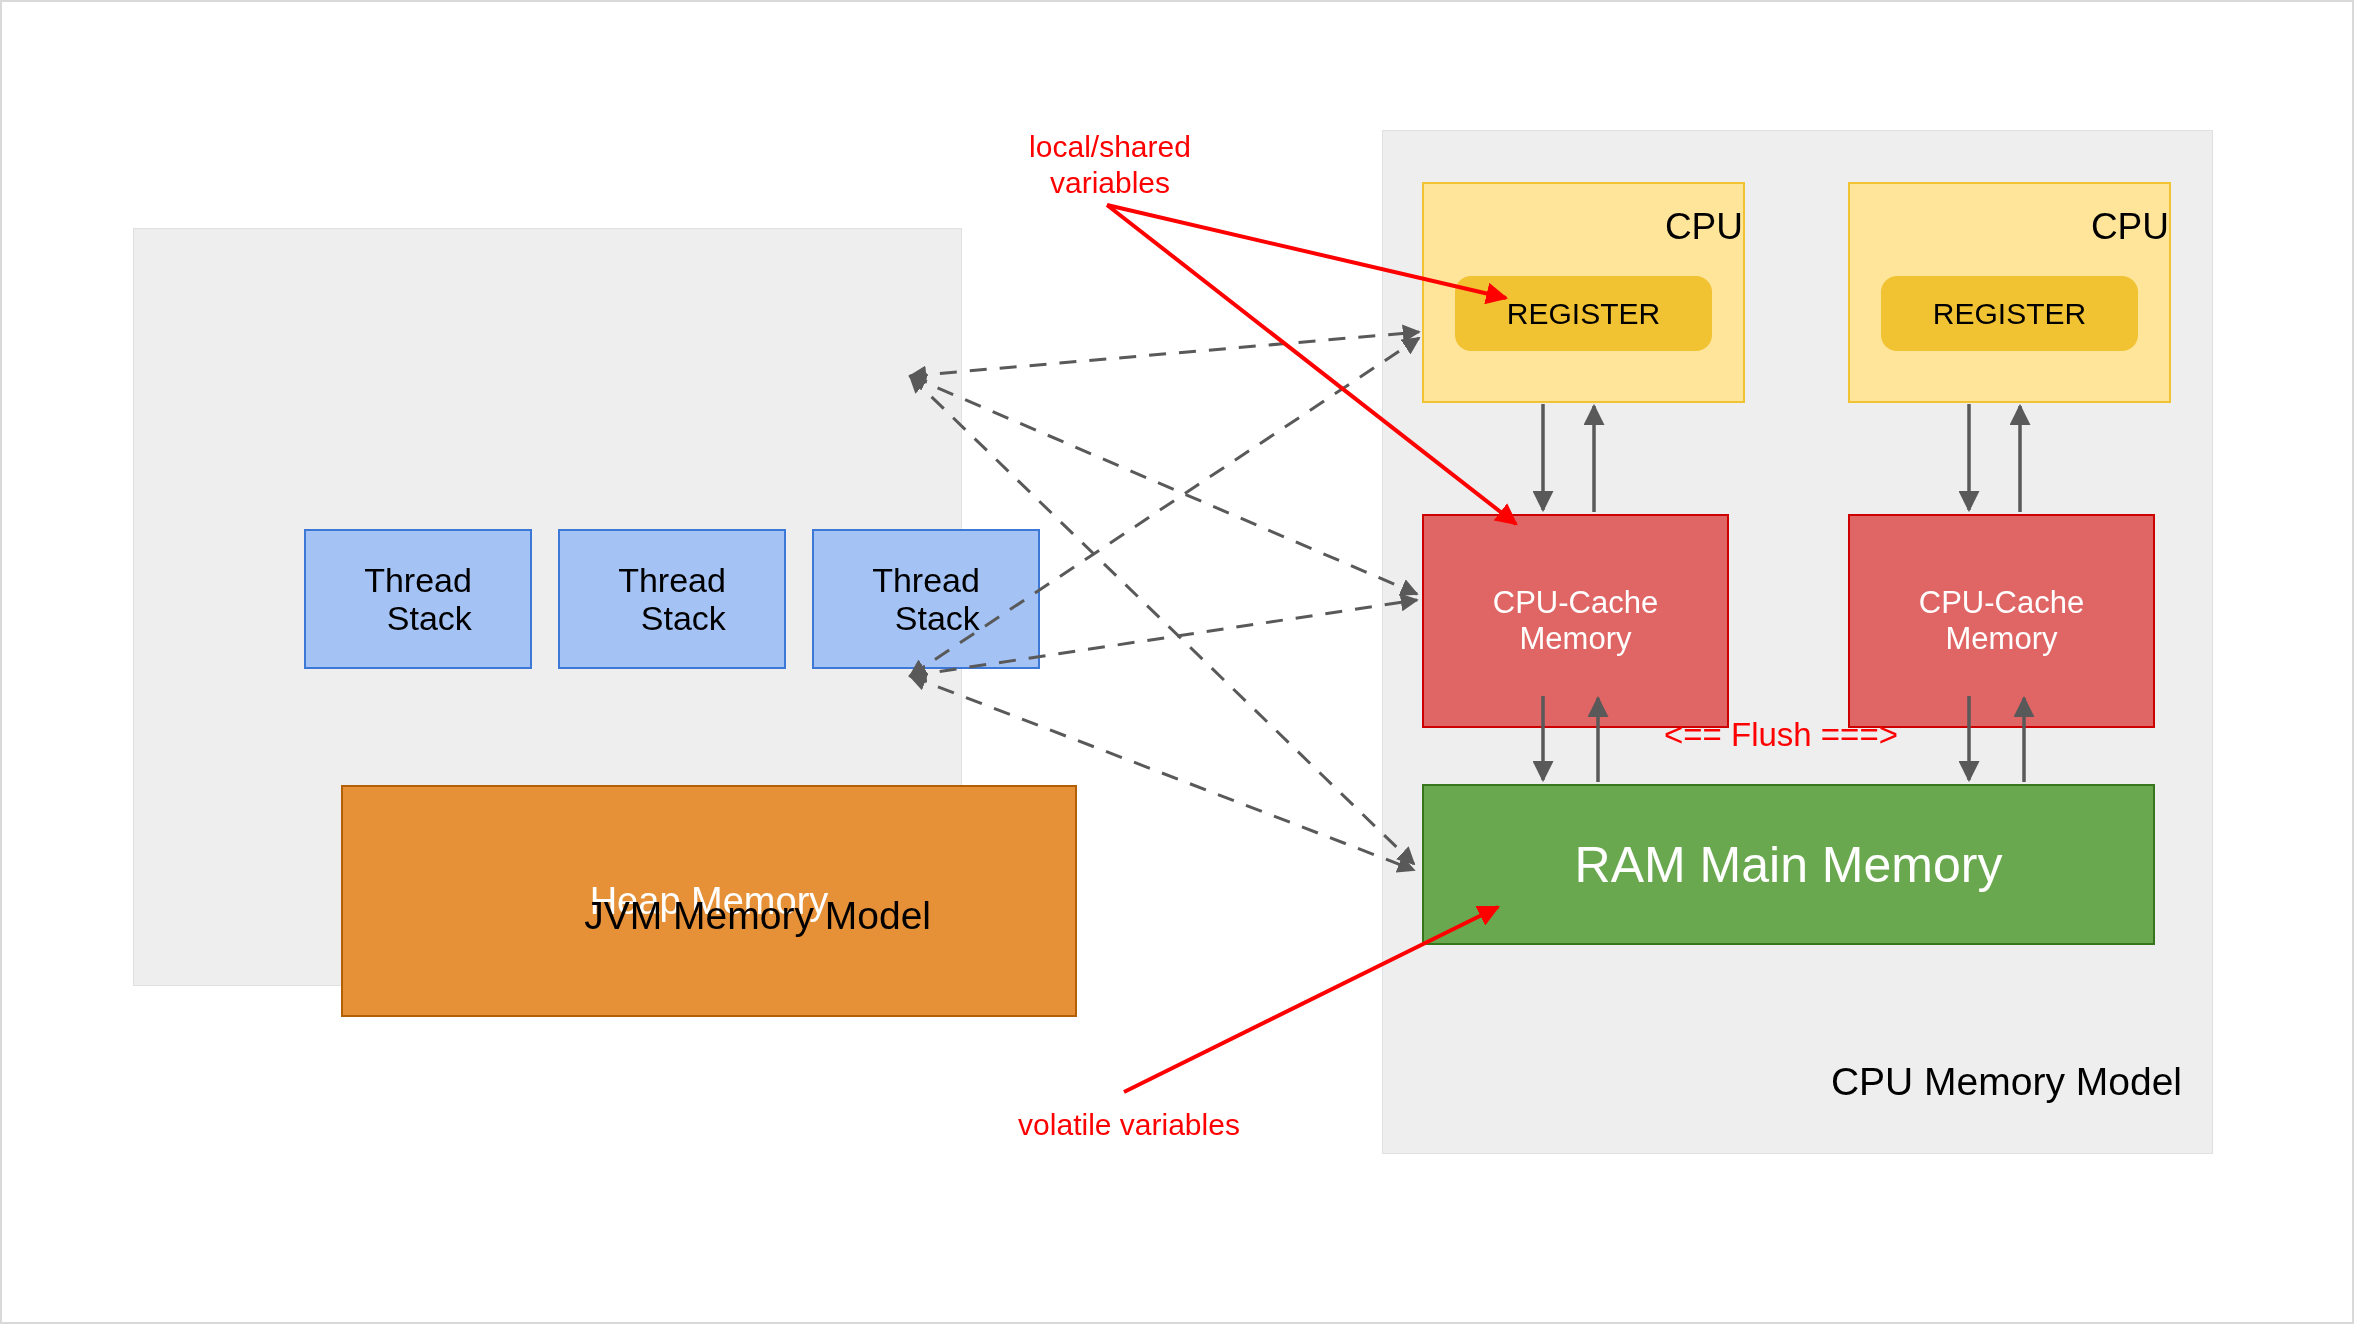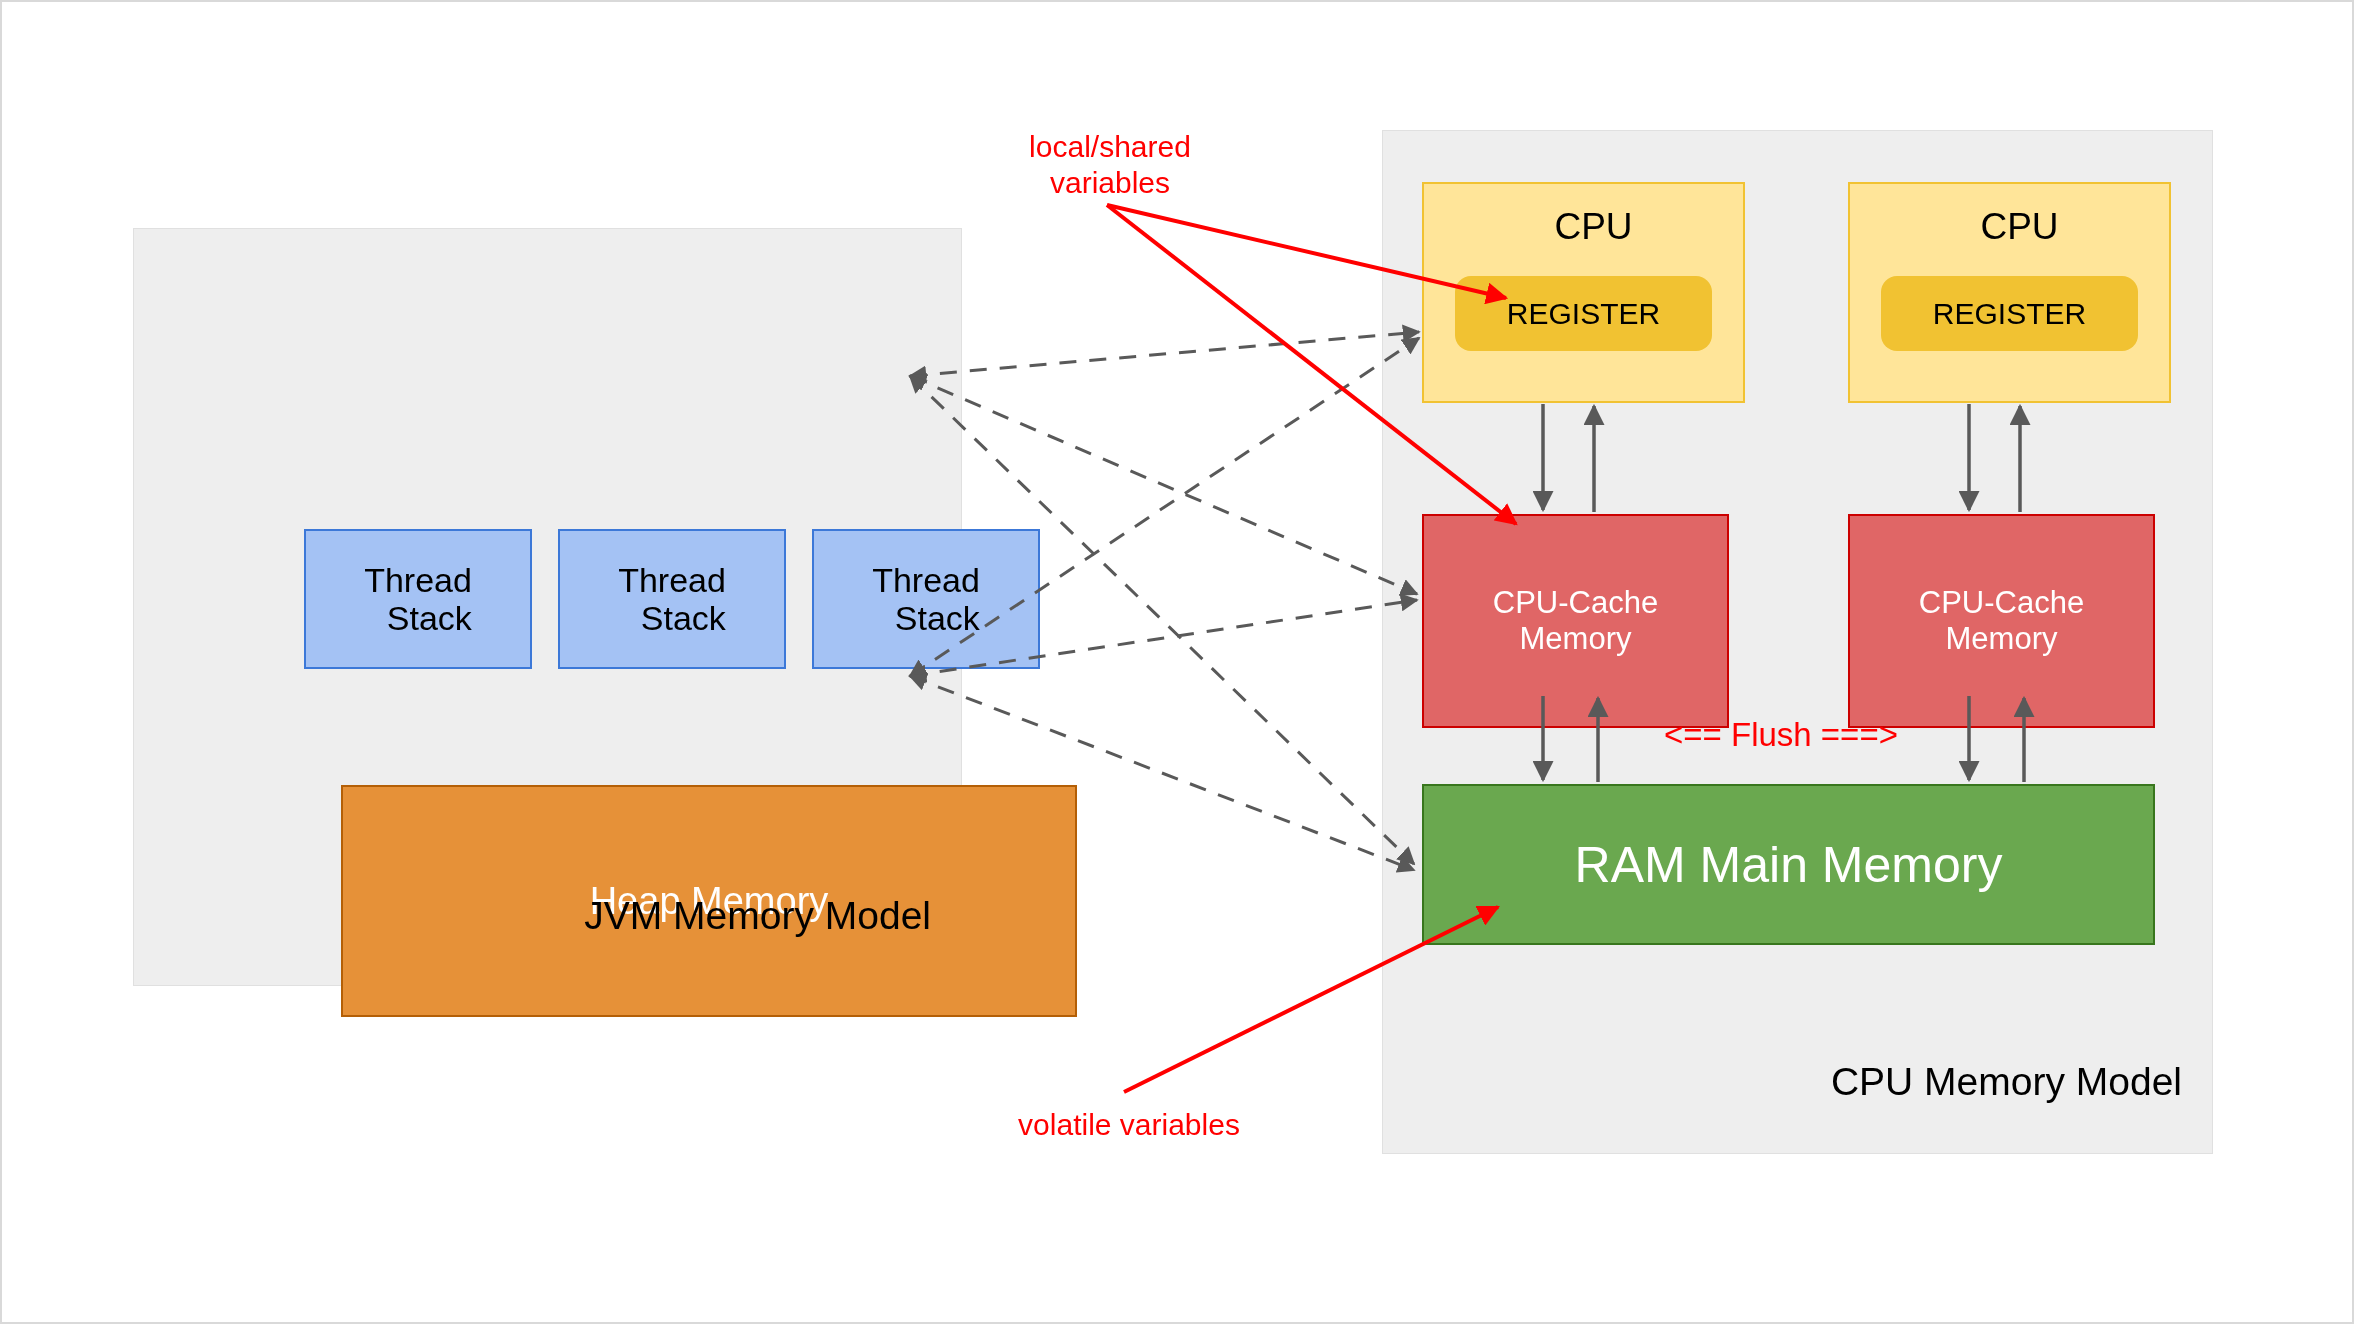--- a/index.html
+++ b/index.html
@@ -66,21 +66,21 @@
     position: absolute;
     top: 180px;
     width: 323px; height: 221px;
     background: #ffe599;
     border: 2px solid #f1c232;
   }
   #cpu-box-1 { left: 1420px; }
   #cpu-box-2 { left: 1846px; }
   .cpu-label {
     position: absolute; left: 0; right: 0; top: 22px;
-    text-align: center; font-size: 37px; color: #000000; padding-left: 20px;
+    text-align: right; font-size: 37px; color: #000000; padding-left: 20px;
   }
   .register-box {
     position: absolute;
     left: 31px; right: 31px; top: 92px; height: 75px;
     background: #f1c232;
     display: flex; align-items: center; justify-content: center;
     font-size: 30px; color: #000000; border-radius: 16px;
   }
 
   .cache-box {

